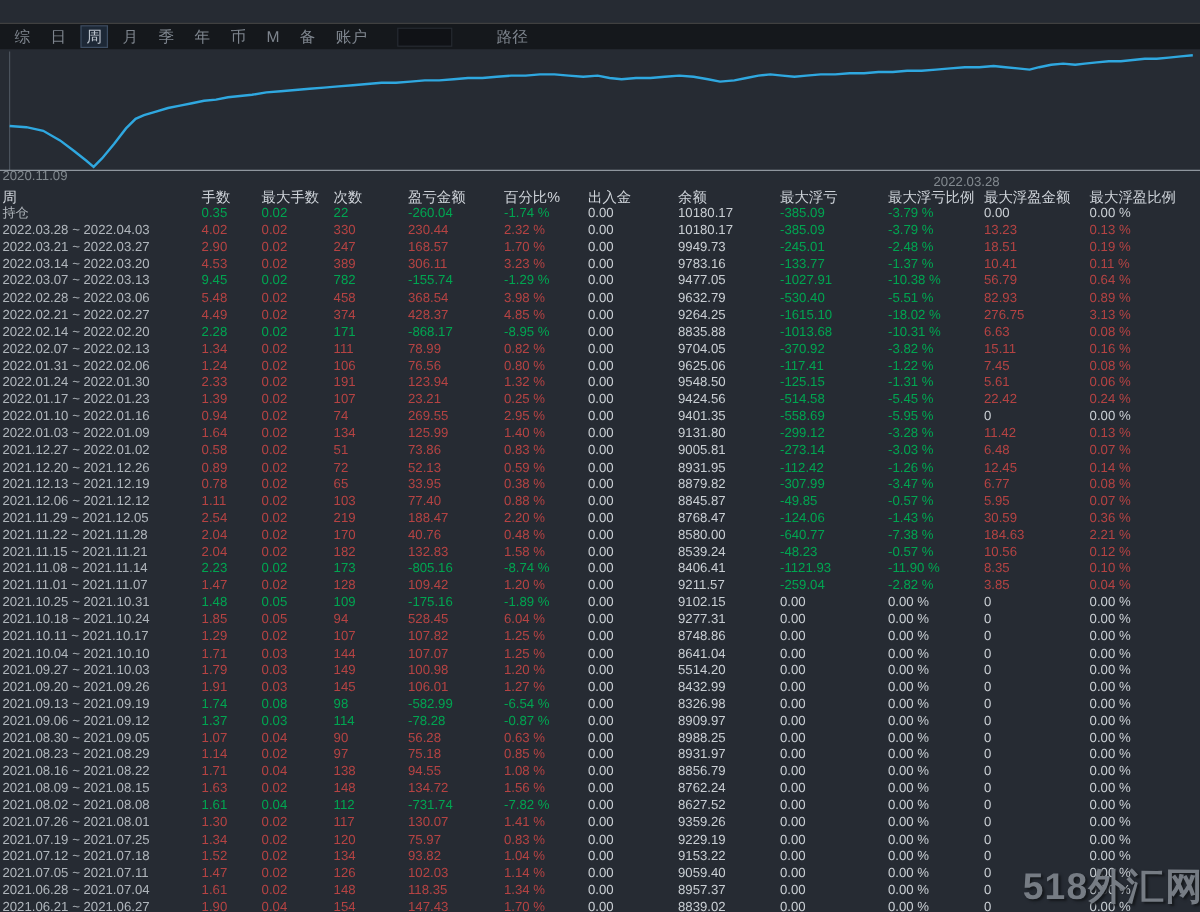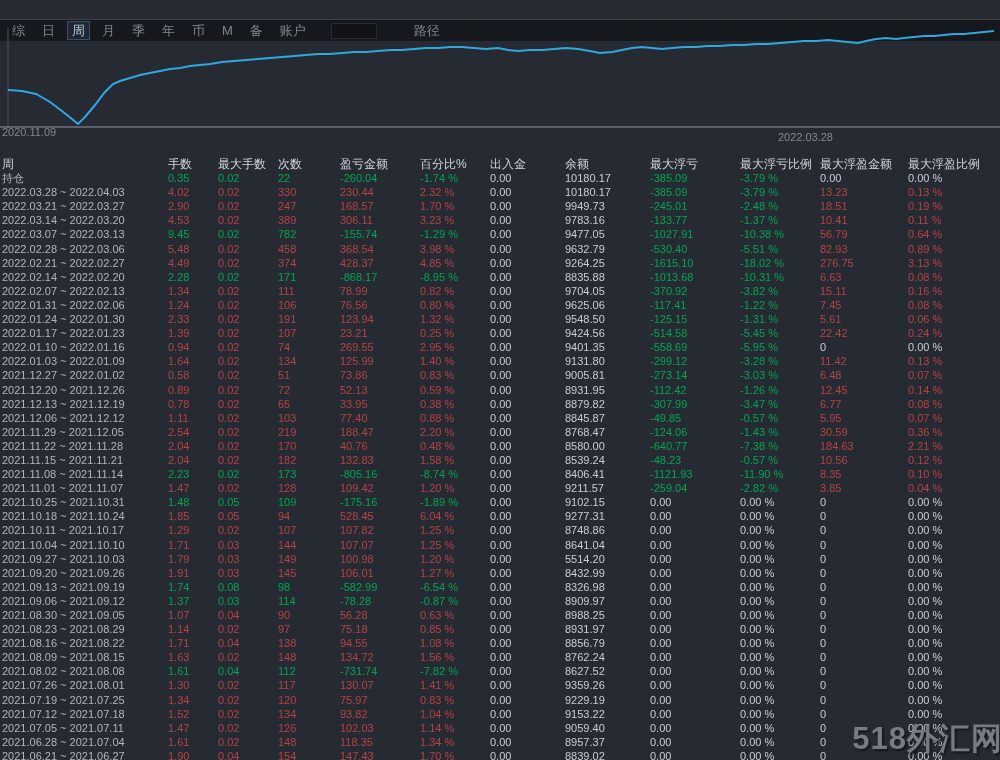--- a/index.html
+++ b/index.html
@@ -20,21 +20,21 @@
     position:absolute;top:20px;left:0;right:0;height:21px;background:#15181c;
     display:flex;align-items:center;gap:9px;padding-left:8px;
     color:#7e858e;font-size:13px;
   }
   .menu-item{padding:0 4px;line-height:17px;}
   .menu-item.selected{background:#1d2836;box-shadow:0 0 0 1px #3d4d62;color:#b9c1ca;}
   .menu-input{display:inline-block;width:44px;height:14px;background:#101216;border:1px solid #272c33;margin-left:12px;}
   .menu-path{margin-left:24px;}
 
   
-  .chart{position:absolute;top:26px;left:0;width:836px;height:118px;}
+  .chart{position:absolute;top:41px;left:0;width:836px;height:118px;}
   .chart svg{position:absolute;top:0;left:0;}
   .axis-label{position:absolute;font-size:11px;color:#82898f;}
   .axis-label.left{left:2px;top:100px;}
   .axis-label.right{right:3px;top:105px;margin-left:12px;}
 
   
   .table{position:absolute;top:157px;left:0;right:0;bottom:0;overflow:hidden;}
   .trow{
     display:grid;
     grid-template-columns:166px 50px 60px 62px 80px 70px 75px 85px 90px 80px 88px auto;

